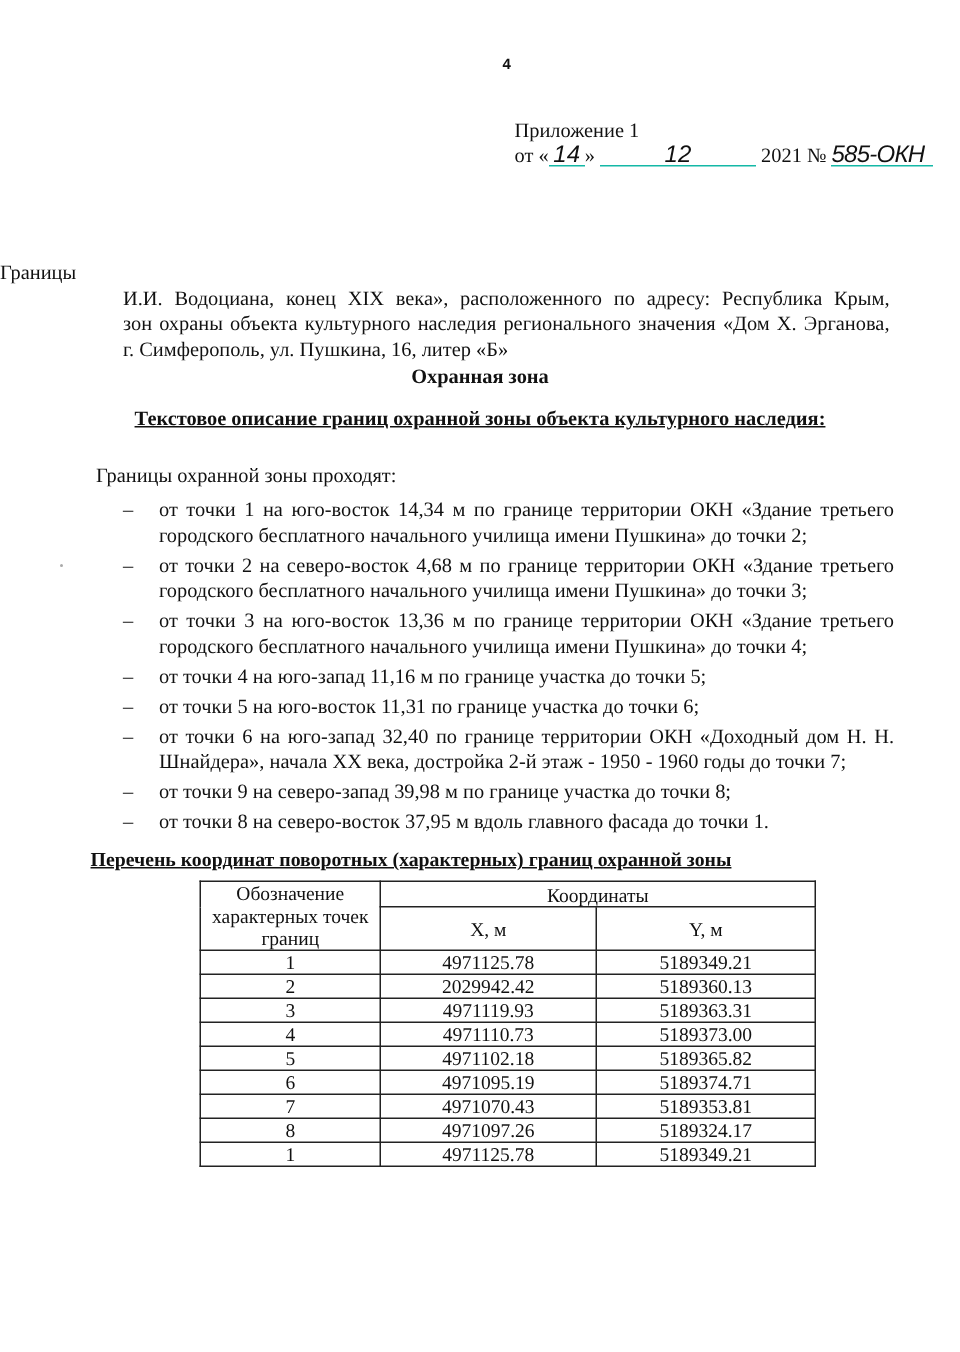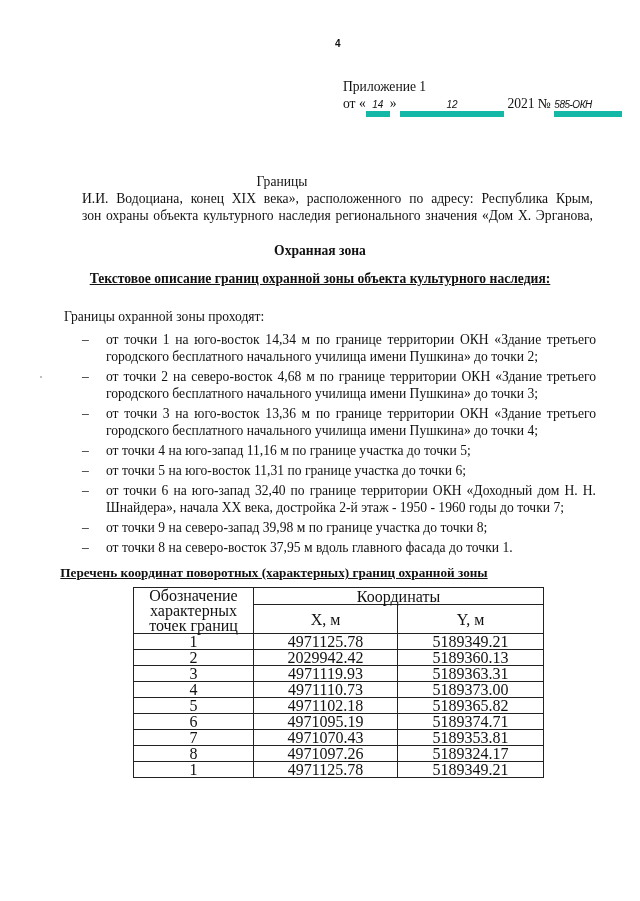--- a/index.html
+++ b/index.html
@@ -4,43 +4,43 @@
 <style>
   html, body { margin:0; padding:0; }
   body {
     width:640px; height:901px; background:#ffffff; position:relative; overflow:hidden;
     font-family:"Liberation Serif", serif; color:#111; font-size:13.4px;
   }
   .abs { position:absolute; }
   .page-num { left:335px; top:38px; font-size:10px; font-family:"Liberation Sans", sans-serif; font-weight:bold; }
   .appendix { left:343px; top:79px; line-height:16.5px; font-size:13.6px; }
   .appendix .line { white-space:nowrap; }
-  .hw { font-family:"Liberation Sans", sans-serif; font-style:italic; font-size:10px; display:inline-block; border-bottom:6px solid #14b8a6; text-align:center; line-height:13px; }
+  .hw { font-family:"Liberation Sans", sans-serif; font-style:italic; font-size:16px; display:inline-block; border-bottom:1px solid #14b8a6; text-align:center; line-height:13px; }
   .hw.day { width:24px; }
   .hw.month { width:104px; }
   .hw.num { width:68px; text-align:left; letter-spacing:-0.5px; }
 
-  .title { left:0; width:564px; top:174px; text-align:center; font-size:13.6px; }
+  .title { left:0; width:564px; top:174px; text-align:left; font-size:13.6px; }
   .subtitle { left:82px; width:511px; top:190px; text-align:justify; line-height:17px; font-size:13.6px; }
   .subtitle span { display:block; text-align:justify; text-align-last:justify; }
   .subtitle span.last { text-align-last:left; }
 
   .zone-heading { left:0; width:640px; top:243px; text-align:center; font-weight:bold; font-size:13.6px; }
   .desc-heading { left:0; width:640px; top:271px; text-align:center; font-weight:bold; text-decoration:underline; font-size:13.6px; }
 
   .intro { left:64px; top:309px; font-size:13.6px; }
 
   .list { left:82px; top:331px; width:514px; margin:0; padding:0; list-style:none; font-size:13.6px; }
   .list li { position:relative; padding-left:24px; line-height:17px; margin-bottom:3px; }
   .list li .dash { position:absolute; left:0; top:0; }
   .list li .txt { display:block; text-align:justify; }
 
   .table-title { left:0; width:548px; top:565px; text-align:center; font-weight:bold; text-decoration:underline; font-size:13.2px; }
 
-  table.coords { position:absolute; left:133px; top:587px; border-collapse:collapse; font-size:16px; }
+  table.coords { position:absolute; left:133px; top:587px; border-collapse:collapse; font-size:13px; }
   table.coords td, table.coords th { border:1.2px solid #222; padding:0; text-align:center; font-weight:normal; line-height:15px; }
   table.coords .c1 { width:119px; }
   table.coords .c2 { width:143px; }
   table.coords .c3 { width:145px; }
   table.coords tr.data td { height:15px; }
   .mark { left:40px; top:376px; width:2px; height:2px; background:#aaa; border-radius:1px; }
 </style>
 </head>
 <body>
 
@@ -54,20 +54,21 @@
     <span>2021 №</span>
     <span class="hw num">585-ОКН</span>
   </div>
 </div>
 
 <div class="abs title">Границы</div>
 
 <div class="abs subtitle">
   <span>И.И. Водоциана, конец XIX века», расположенного по адресу: Республика Крым,</span>
   <span>зон охраны объекта культурного наследия регионального значения «Дом Х. Эрганова,</span>
+  <span class="last">г. Симферополь, ул. Пушкина, 16, литер «Б»</span>
 </div>
 
 <div class="abs zone-heading">Охранная зона</div>
 <div class="abs desc-heading">Текстовое описание границ охранной зоны объекта культурного наследия:</div>
 
 <div class="abs intro">Границы охранной зоны проходят:</div>
 
 <ul class="abs list">
   <li>
       <span class="dash">–</span>

